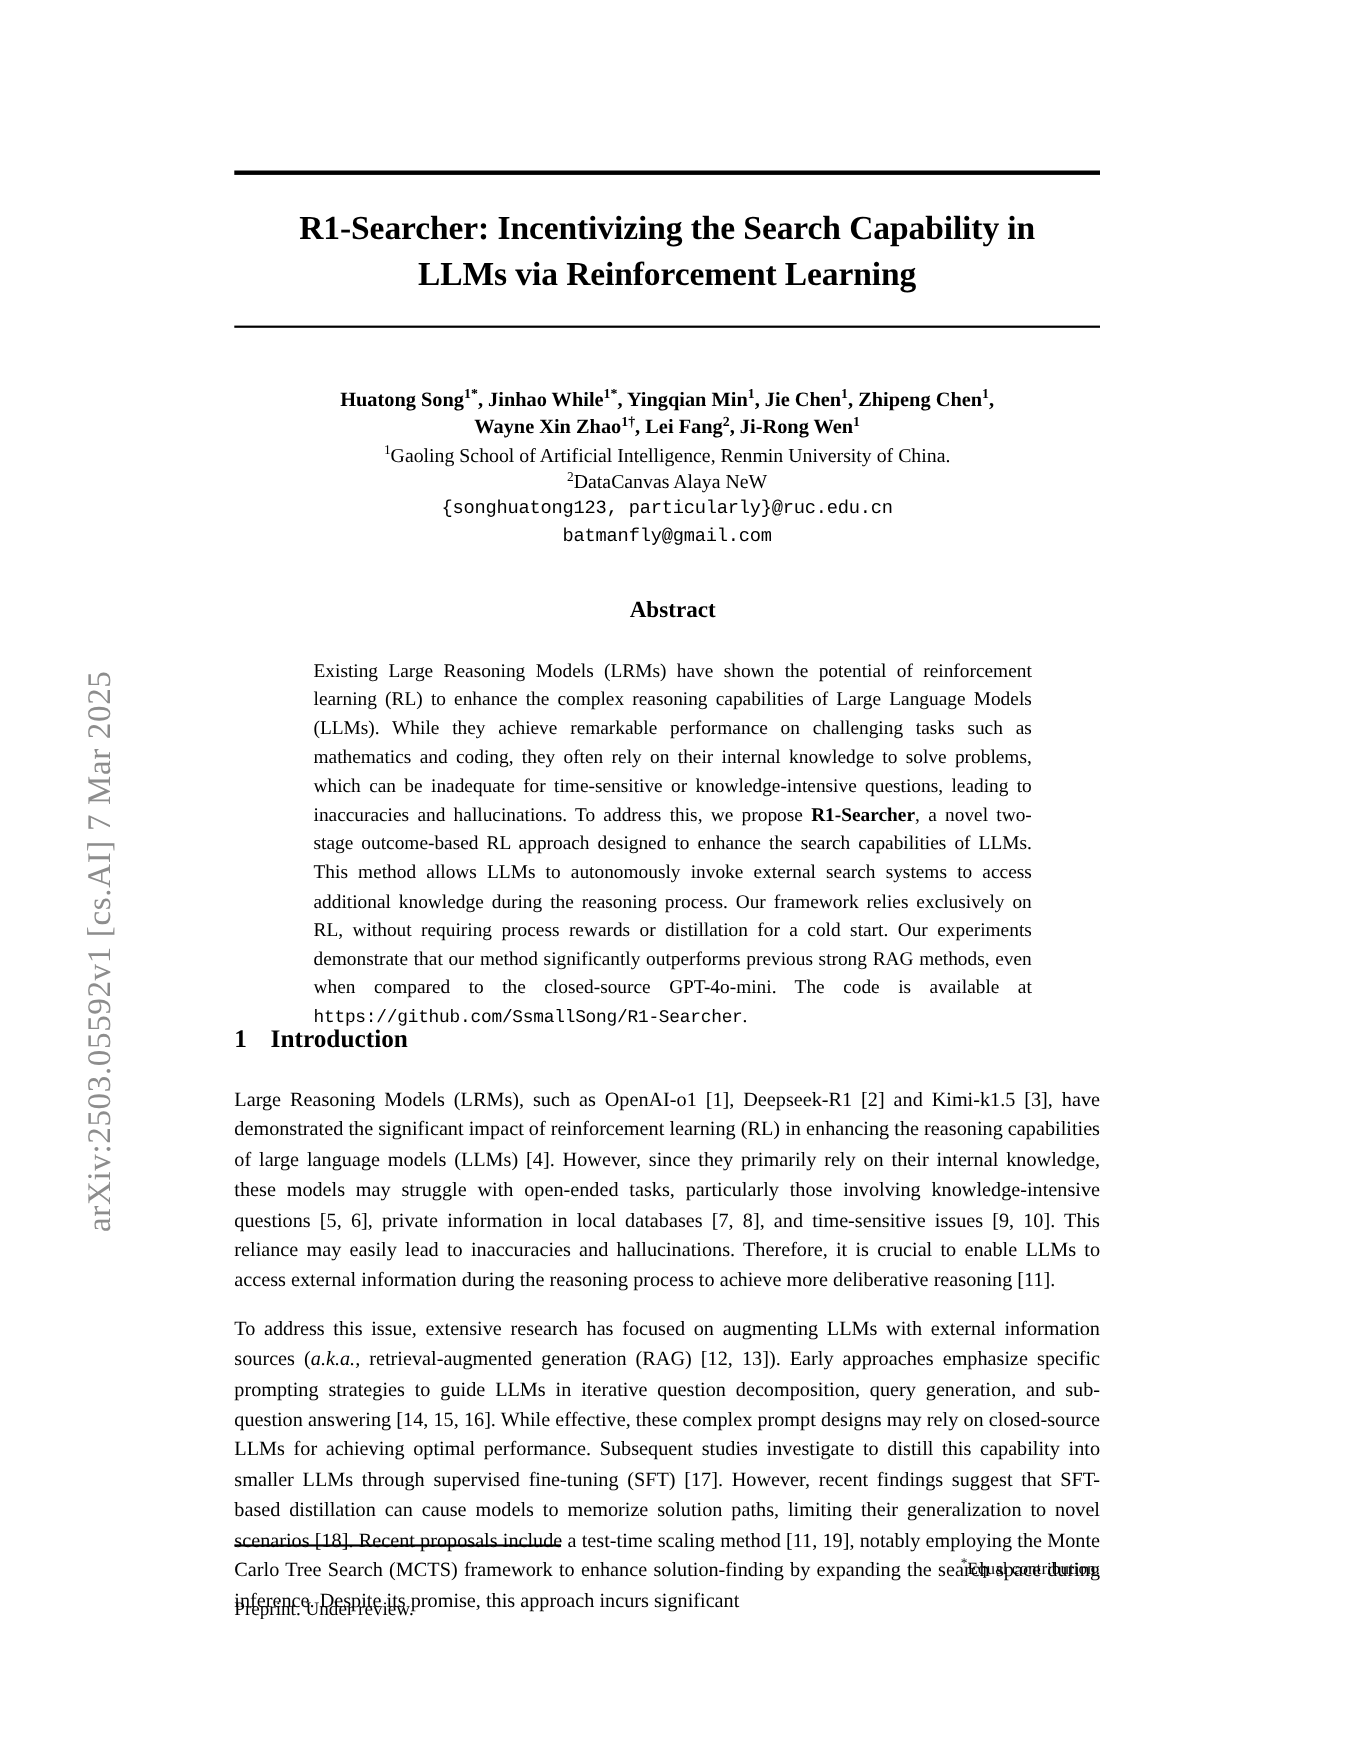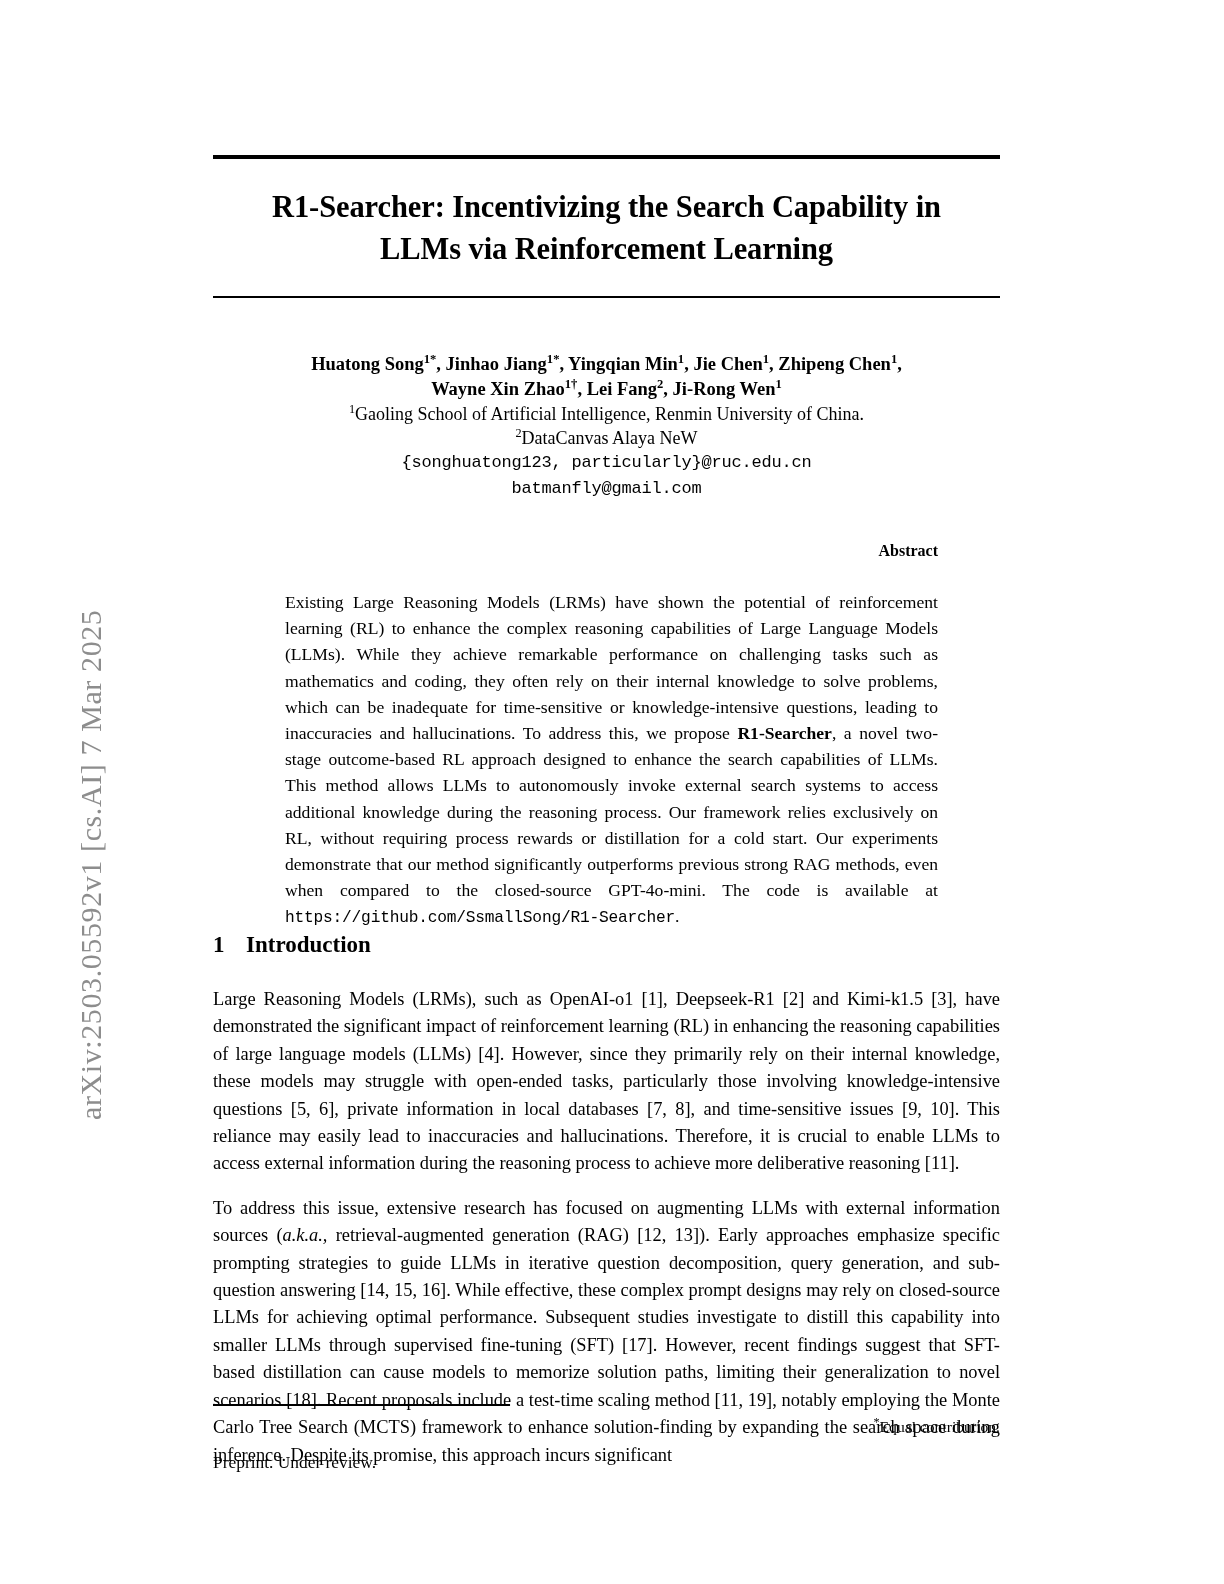--- a/index.html
+++ b/index.html
@@ -97,23 +97,23 @@
   sup { font-size: 0.68em; vertical-align: super; line-height: 0; }
 
   
   #abstract-block {
     position: absolute;
     left: 72px;
     top: 542px;
     width: 653px;   
   }
   #abstract-heading {
-    text-align: right;
-    font-weight: bold;
-    font-size: 16px;
+    text-align: center;
+    font-weight: bold;
+    font-size: 21px;
     margin-bottom: 29px;
   }
   #abstract-text {
     text-align: justify;
     font-size: 17.6px;
     line-height: 26.2px;
     hyphens: manual;
   }
   #abstract-text b { font-weight: bold; }
   .mono {
@@ -183,21 +183,21 @@
       <br>
       <span>LLMs via Reinforcement Learning</span>
     </h1>
     <div class="rule-thin"></div>
   </div>
 
   <div id="author-block">
 
     <div class="author-line">
       <span><span>Huatong Song</span><sup>1*</sup></span>,
-      <span><span>Jinhao Jiang</span><sup>1*</sup></span>,
+      <span><span>Jinhao While</span><sup>1*</sup></span>,
       <span><span>Yingqian Min</span><sup>1</sup></span>,
       <span><span>Jie Chen</span><sup>1</sup></span>,
       <span><span>Zhipeng Chen</span><sup>1</sup></span>,
     </div>
 
     <div class="author-line">
       <span><span>Wayne Xin Zhao</span><sup>1†</sup></span>,
       <span><span>Lei Fang</span><sup>2</sup></span>,
       <span><span>Ji-Rong Wen</span><sup>1</sup></span>
     </div>

